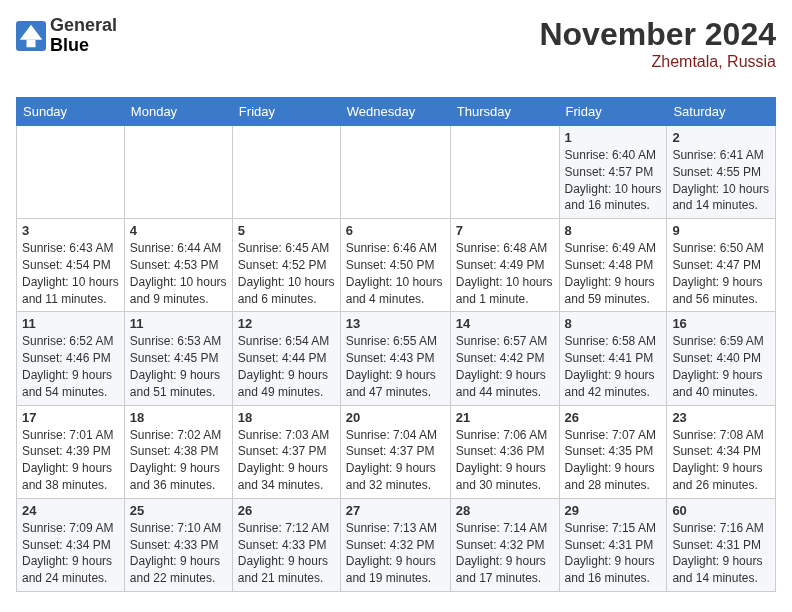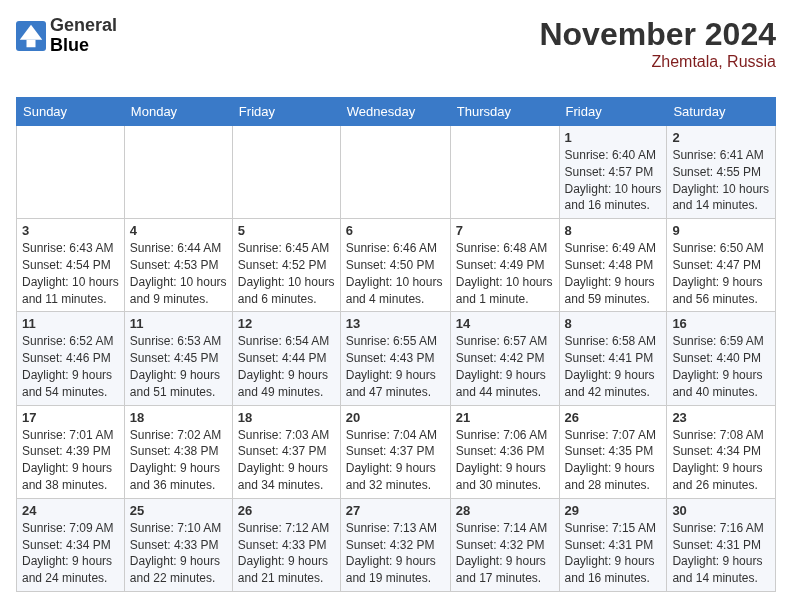--- a/index.html
+++ b/index.html
@@ -244,18 +244,18 @@
         </td>
         <td>
           <div class="day-number">28</div>
           <div class="day-info">Sunrise: 7:14 AM<br>Sunset: 4:32 PM<br>Daylight: 9 hours and 17 minutes.</div>
         </td>
         <td>
           <div class="day-number">29</div>
           <div class="day-info">Sunrise: 7:15 AM<br>Sunset: 4:31 PM<br>Daylight: 9 hours and 16 minutes.</div>
         </td>
         <td>
-          <div class="day-number">30</div>
+          <div class="day-number">60</div>
           <div class="day-info">Sunrise: 7:16 AM<br>Sunset: 4:31 PM<br>Daylight: 9 hours and 14 minutes.</div>
         </td>
       </tr>
     </tbody>
 </table>
 
 </body></html>

